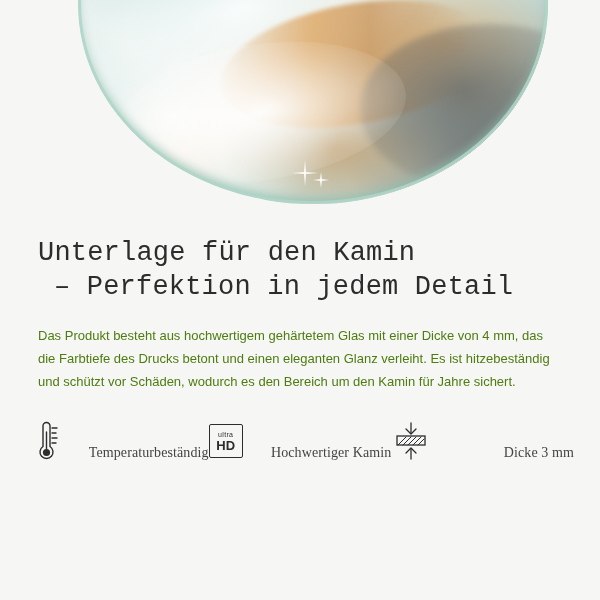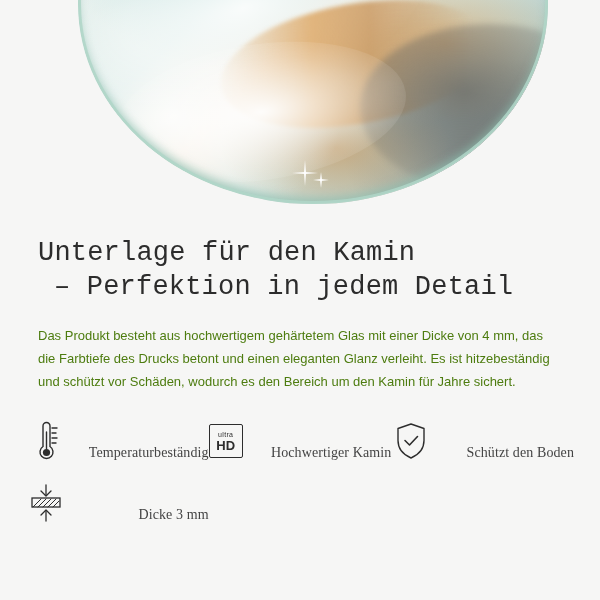--- a/index.html
+++ b/index.html
@@ -265,29 +265,20 @@
     <div class="feature">
       <div class="feature-icon">
         <div class="hd-box">
           <span class="u">ultra</span>
           <span class="hd">HD</span>
         </div>
       </div>
       <div class="feature-label">Hochwertiger Kamin</div>
     </div>
 
-    <div class="feature">
-      <div class="feature-icon">
-        <svg width="40" height="44" viewBox="0 0 40 44" fill="none" stroke="#2d2d2d" stroke-width="1.4" stroke-linejoin="round">
-          <path d="M20 5l13 4.5v12c0 9-6 14.5-13 17.5C13 36 7 30.5 7 21.5v-12L20 5z"></path>
-          <path d="M14 21.5l4.5 4.5 8-8.5" stroke-width="1.6" stroke-linecap="round"></path>
-        </svg>
-      </div>
-      <div class="feature-label">Schützt den Boden</div>
-    </div>
 
 
 
     <div class="feature">
       <div class="feature-icon">
         <svg width="40" height="42" viewBox="0 0 40 42" fill="none" stroke="#2d2d2d" stroke-width="1.3" stroke-linecap="round">
           <line x1="20" y1="3" x2="20" y2="13"></line>
           <path d="M15 9l5 5 5-5" stroke-linejoin="round"></path>
           <rect x="6" y="16" width="28" height="9" stroke="#2d2d2d"></rect>
           <path d="M7 25l8-8M12 25l8-8M17 25l8-8M22 25l8-8M27 25l6-6" stroke-width="1"></path>

